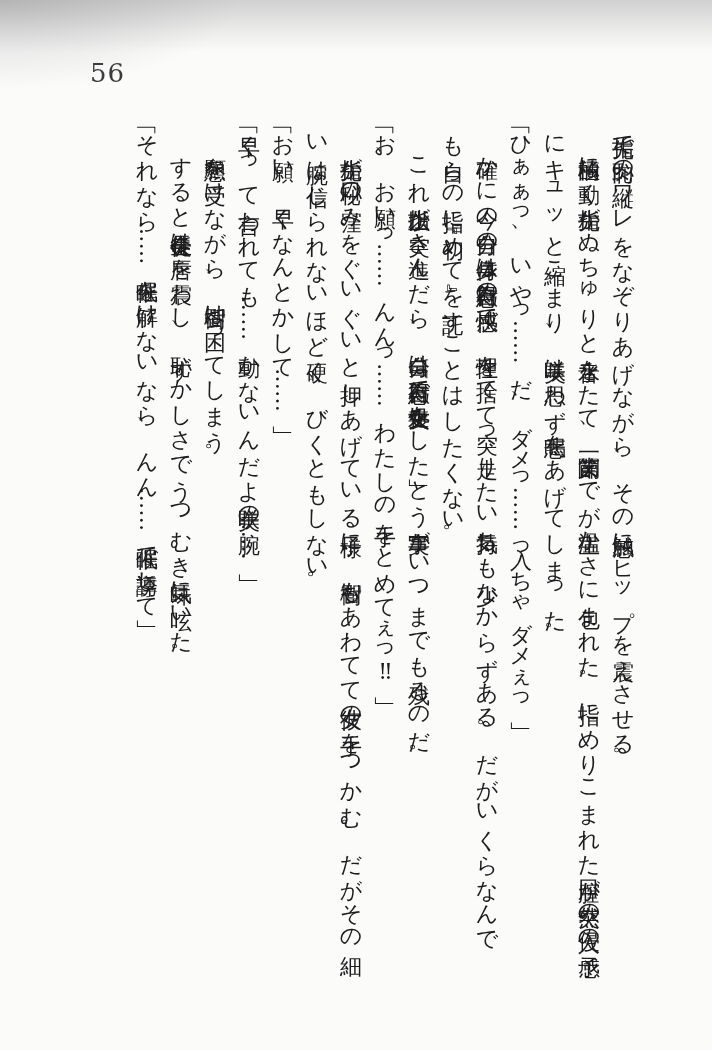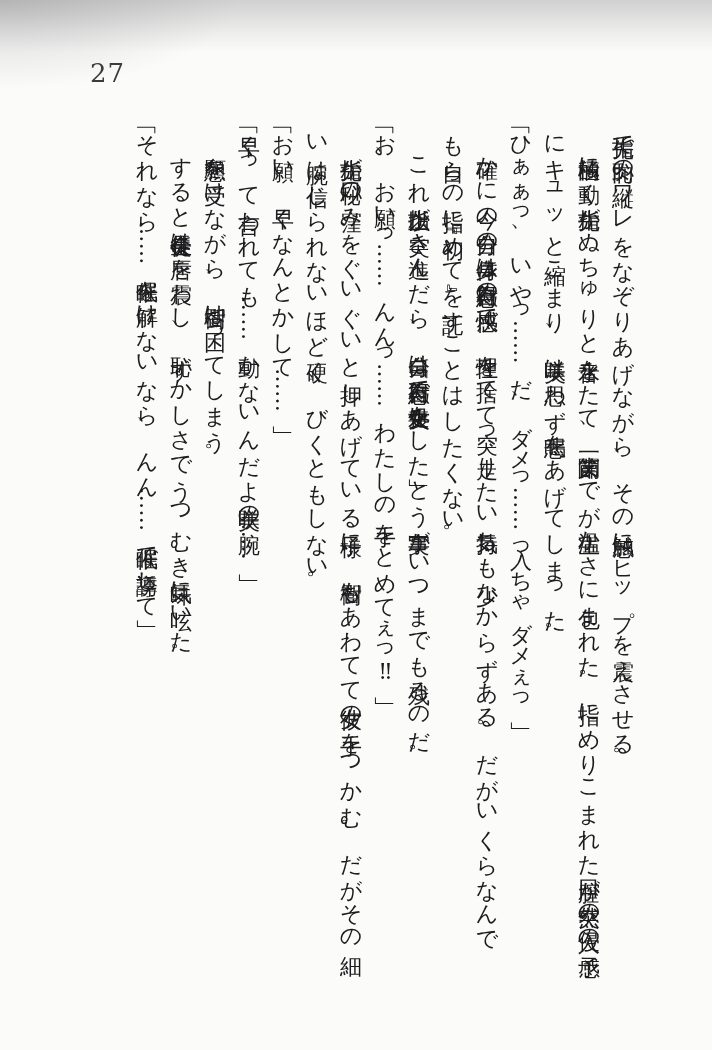--- a/index.html
+++ b/index.html
@@ -60,21 +60,21 @@
   .text-block p.indent {
     text-indent: 1em;
   }
 </style>
 </head>
 <body>
 
 <div class="page">
   <div class="scan-shade-top"></div>
   <div class="scan-shade-corner"></div>
-  <div class="page-number">27</div>
+  <div class="page-number">56</div>
   <div class="text-block">
       <p class="">指先で恥肉の縦ワレをなぞりあげながら、その感触にヒップを震えさせる。</p>
       <p class="indent">積極的に動く指先がぬちゅりと水音をたて、第一関節までが生温かさに包まれた。指にめりこまれた膣口が突然の侵入の予感にキュッと縮こまり、美咲は思わず悲鳴をあげてしまった。</p>
       <p class="">「ひぁぁっ、いやっ……だ、ダメっ……入っちゃダメぇっ」</p>
       <p class="indent">確かに今の自分の身体は自慰行為の快感で、理性を捨てて突っ走りたい気持ちも少なからずある。だがいくらなんでも自らの指に『初めて』を託すことはしたくない。</p>
       <p class="indent">これ以上指が突き進んだら、自分は「自慰行為で処女喪失をした」とう事実がいつまでも残るのだ。</p>
       <p class="">「お、お願いっ……んんっ……わたしの手をとめてぇっ‼」</p>
       <p class="indent">指先が秘口の窪みをぐいぐいと押しあげている様子に、智樹もあわてて彼女の手をつかむ。だがその細い腕は信じられないほど硬く、びくともしない。</p>
       <p class="">「お願い、早くなんとかして……」</p>
       <p class="">「早くって言われても……動かないんだよ美咲の腕……」</p>

